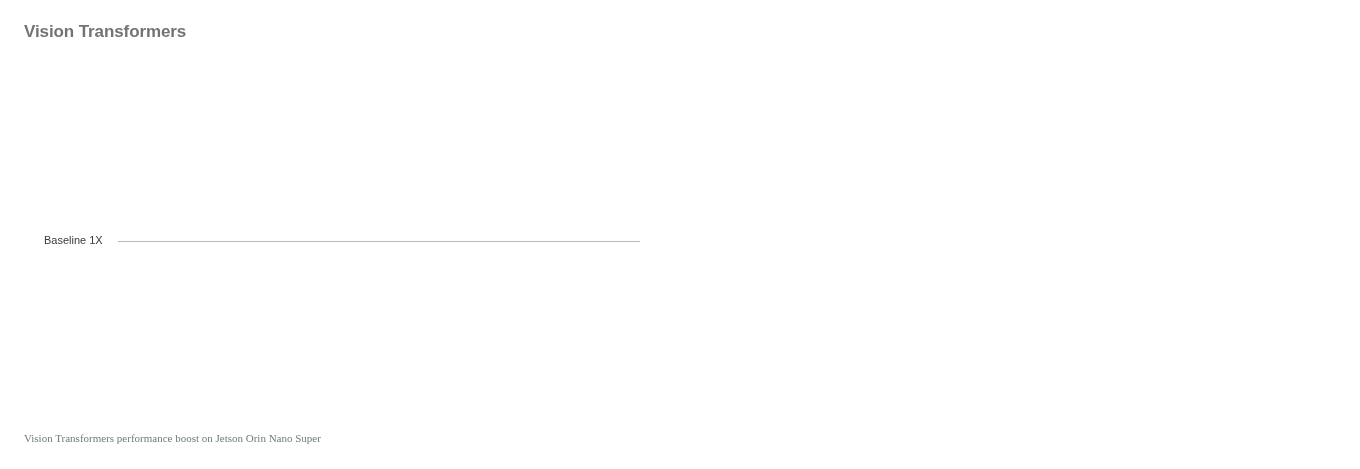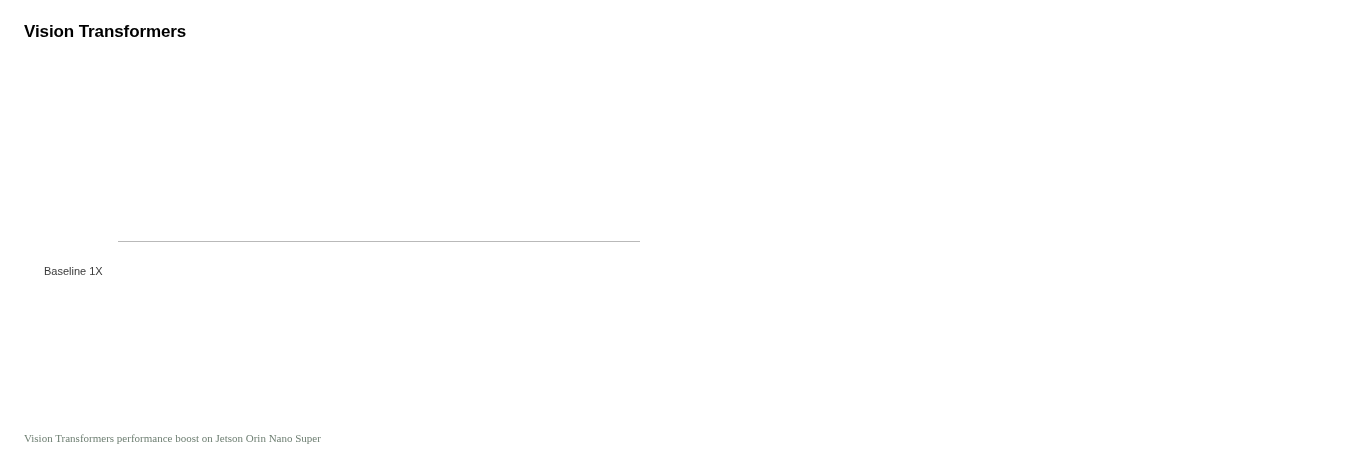--- a/index.html
+++ b/index.html
@@ -16,41 +16,40 @@
     position: relative;
   }
 
   #chart-title {
     position: absolute;
     left: 24px;
     top: 22px;
     font-size: 17px;
     font-weight: bold;
     letter-spacing: -0.1px;
-    color: #000000;
+    color: #737373;
     white-space: nowrap;
   }
 
   #plot-area {
     position: absolute;
     left: 0;
     top: 0;
     width: 1360px;
     height: 430px;
   }
 
   
   #baseline-label {
     position: absolute;
     left: 44px;
     top: 234px;
     font-size: 11px;
     color: #3a3a3a;
     white-space: nowrap;
-    margin-top: 31px;
   }
   #baseline-line {
     position: absolute;
     left: 118px;
     top: 241px;
     width: 522px;
     height: 1px;
     background: #b9b9b9;
     z-index: 1;
   }

